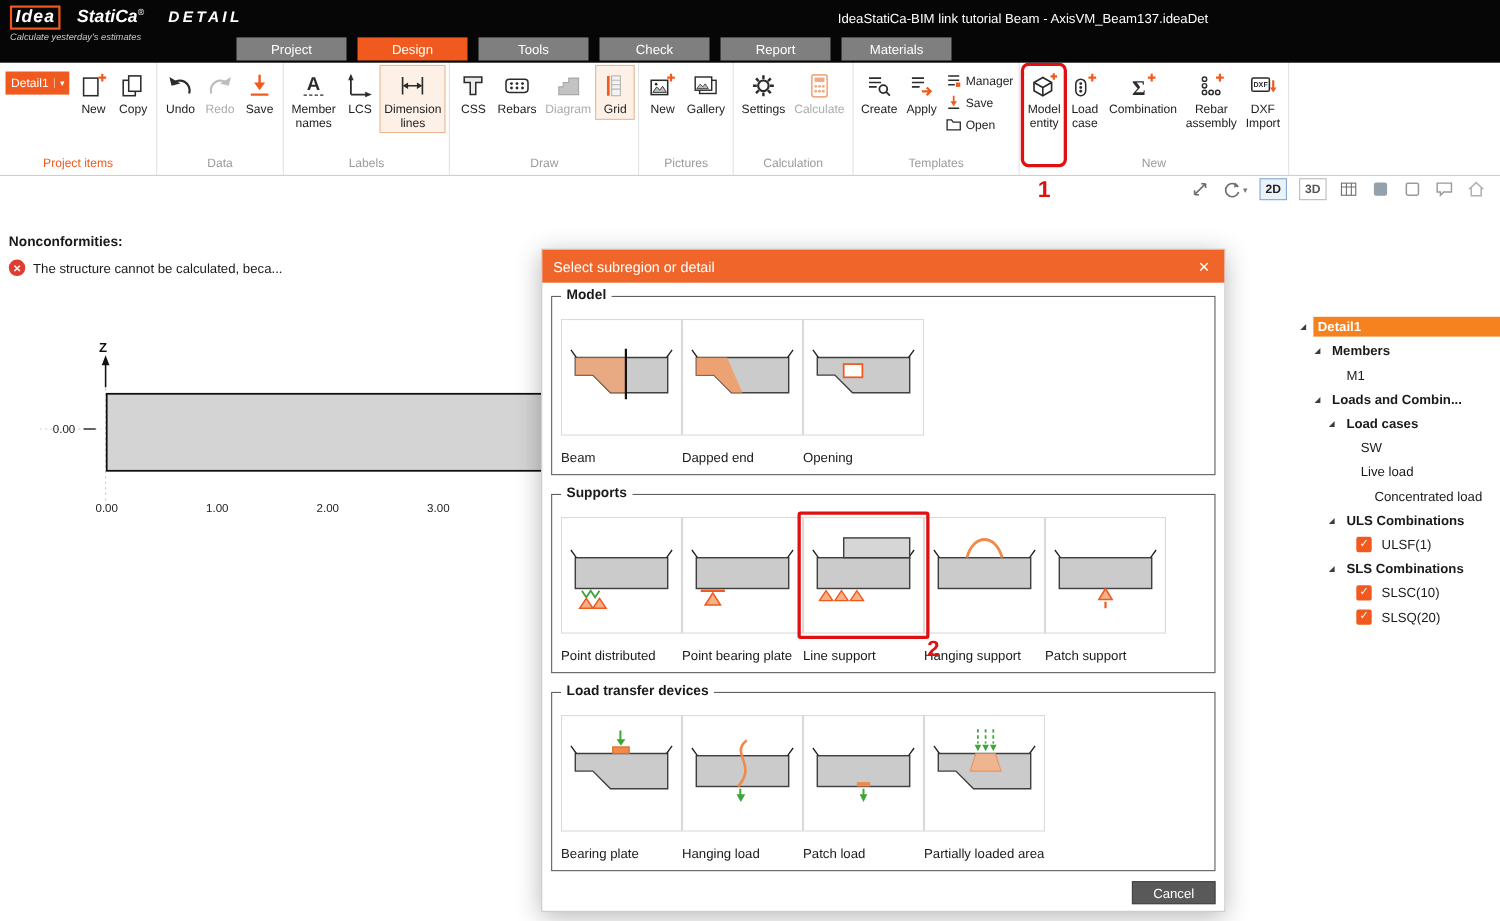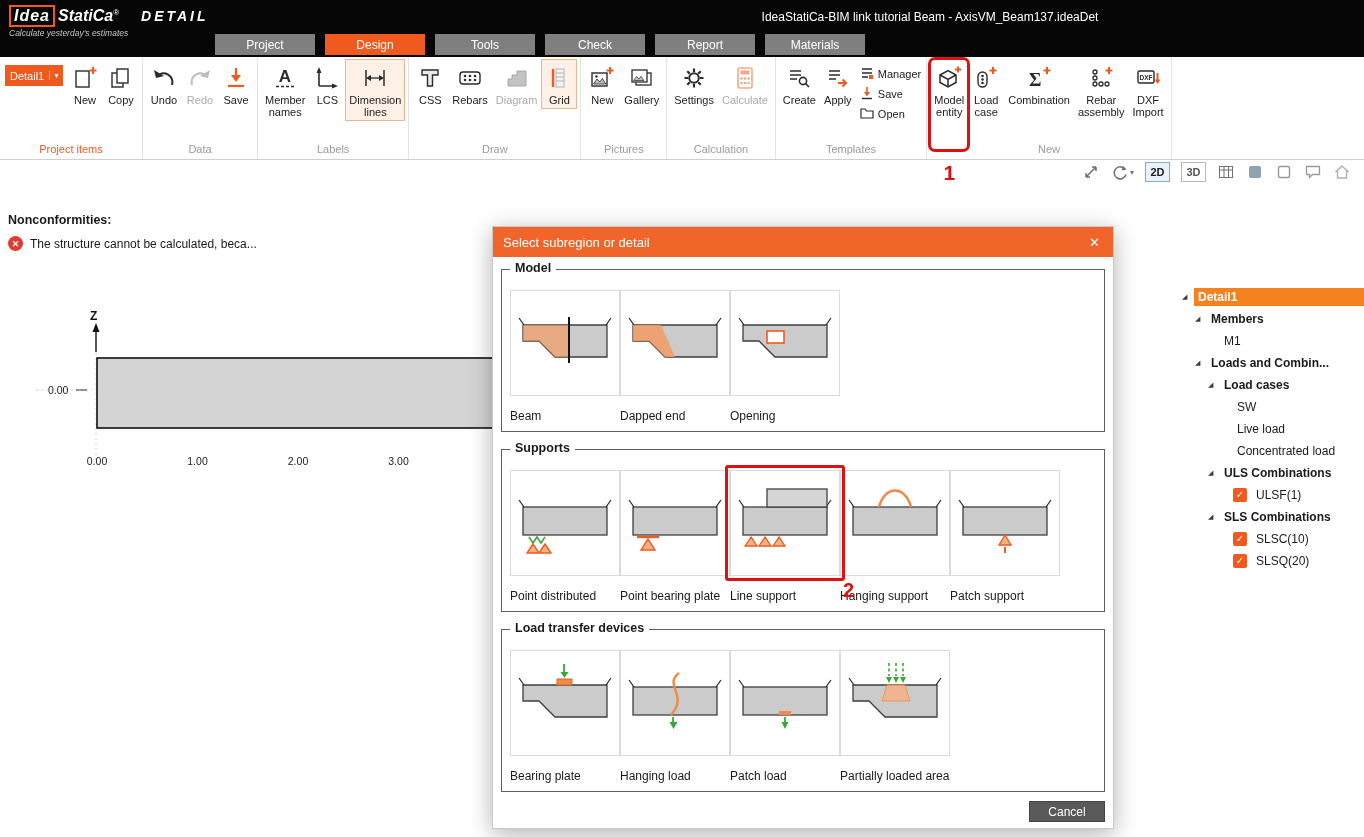--- a/index.html
+++ b/index.html
@@ -2,21 +2,21 @@
 <html><head>
 <meta charset="utf-8">
 <style>
 *{box-sizing:border-box;margin:0;padding:0}
 html,body{width:1364px;height:837px}
 body{position:relative;font-family:"Liberation Sans",sans-serif;background:#fff;overflow:hidden;color:#1a1a1a}
 
 .titlebar{position:absolute;top:0;left:0;width:100%;height:57px;background:#060606;color:#fff;z-index:3}
 .logo{position:absolute;left:9px;top:5px;white-space:nowrap}
 .logo-idea{display:inline-block;font-style:italic;font-weight:bold;font-size:16px;border:2px solid #f05a1e;padding:0 3px;letter-spacing:1px}
-.logo-statica{font-style:italic;font-weight:bold;font-size:16px;margin-left:3px}
+.logo-statica{font-style:italic;font-weight:bold;font-size:16px;margin-left:15px}
 .logo-reg{font-size:8px;vertical-align:super}
 .logo-app{font-style:italic;font-weight:bold;font-size:14px;letter-spacing:3px;margin-left:22px}
 .tagline{font-size:8.5px;font-style:italic;color:#c9c9c9;margin-top:1px}
 .doc-title{position:absolute;left:640px;top:10px;width:580px;text-align:center;font-size:12px;color:#fff}
 .tabs{position:absolute;left:215px;bottom:2px;display:flex;gap:10px}
 .tab{width:100px;height:21px;background:#7f7f7f;color:#fff;font-size:12px;display:flex;align-items:center;justify-content:center;cursor:pointer}
 .tab.active{background:#f05a1e}
 
 .ribbon{position:absolute;top:57px;left:0;width:100%;height:103px;background:#fff;border-bottom:1px solid #cfcfcf;display:flex;z-index:2}
 .rgroup{display:flex;flex-direction:column;border-right:1px solid #e3e3e3;padding:2px 3px 0}
@@ -504,21 +504,21 @@
       <span class="tlab bold">Load cases</span>
     </div>
     <div class="trow" style="padding-left: 41px;">
       <span class="texp-space"></span>
       <span class="tlab">SW</span>
     </div>
     <div class="trow" style="padding-left: 41px;">
       <span class="texp-space"></span>
       <span class="tlab">Live load</span>
     </div>
-    <div class="trow" style="padding-left: 41px;">
+    <div class="trow" style="padding-left: 41px; justify-content: center;">
       <span class="texp-space"></span>
       <span class="tlab">Concentrated load</span>
     </div>
     <div class="trow" style="padding-left: 28px;">
       <span class="texp">◢</span>
       <span class="tlab bold">ULS Combinations</span>
     </div>
     <div class="trow" style="padding-left: 41px;">
       <span class="texp-space"></span>
       <span class="tcheck">✓</span>

